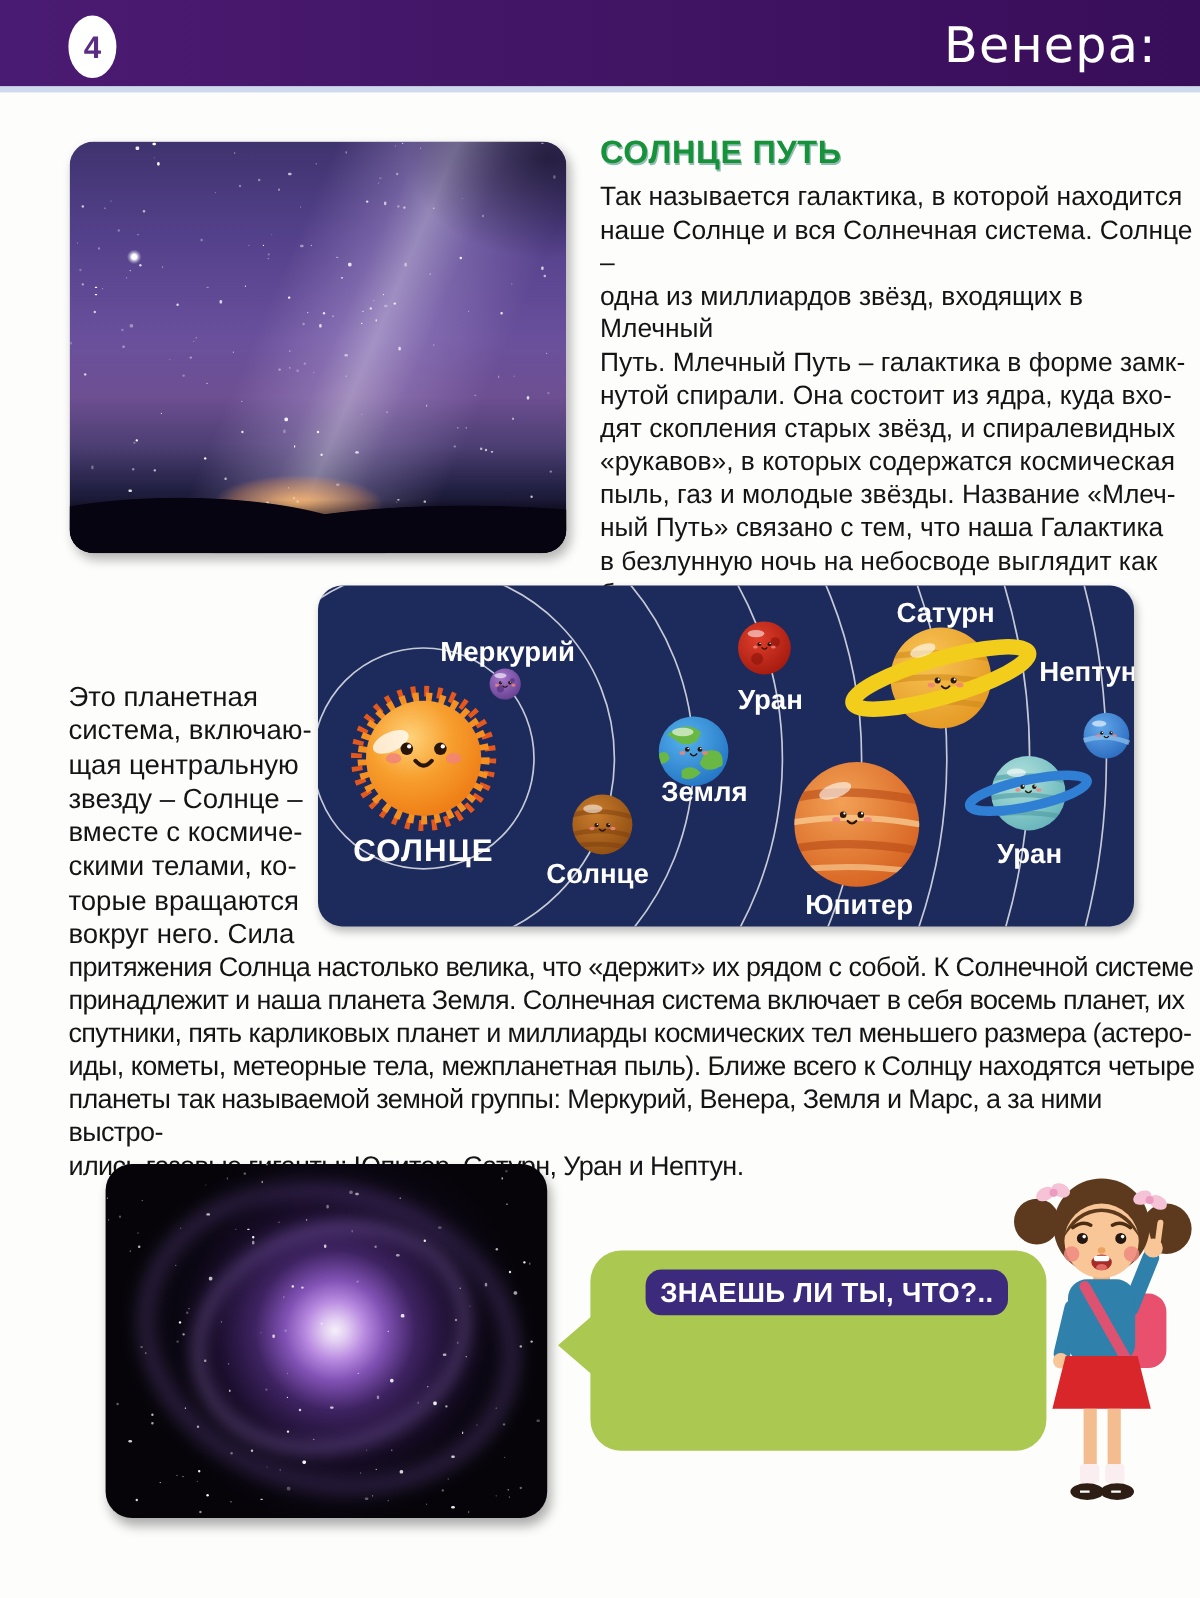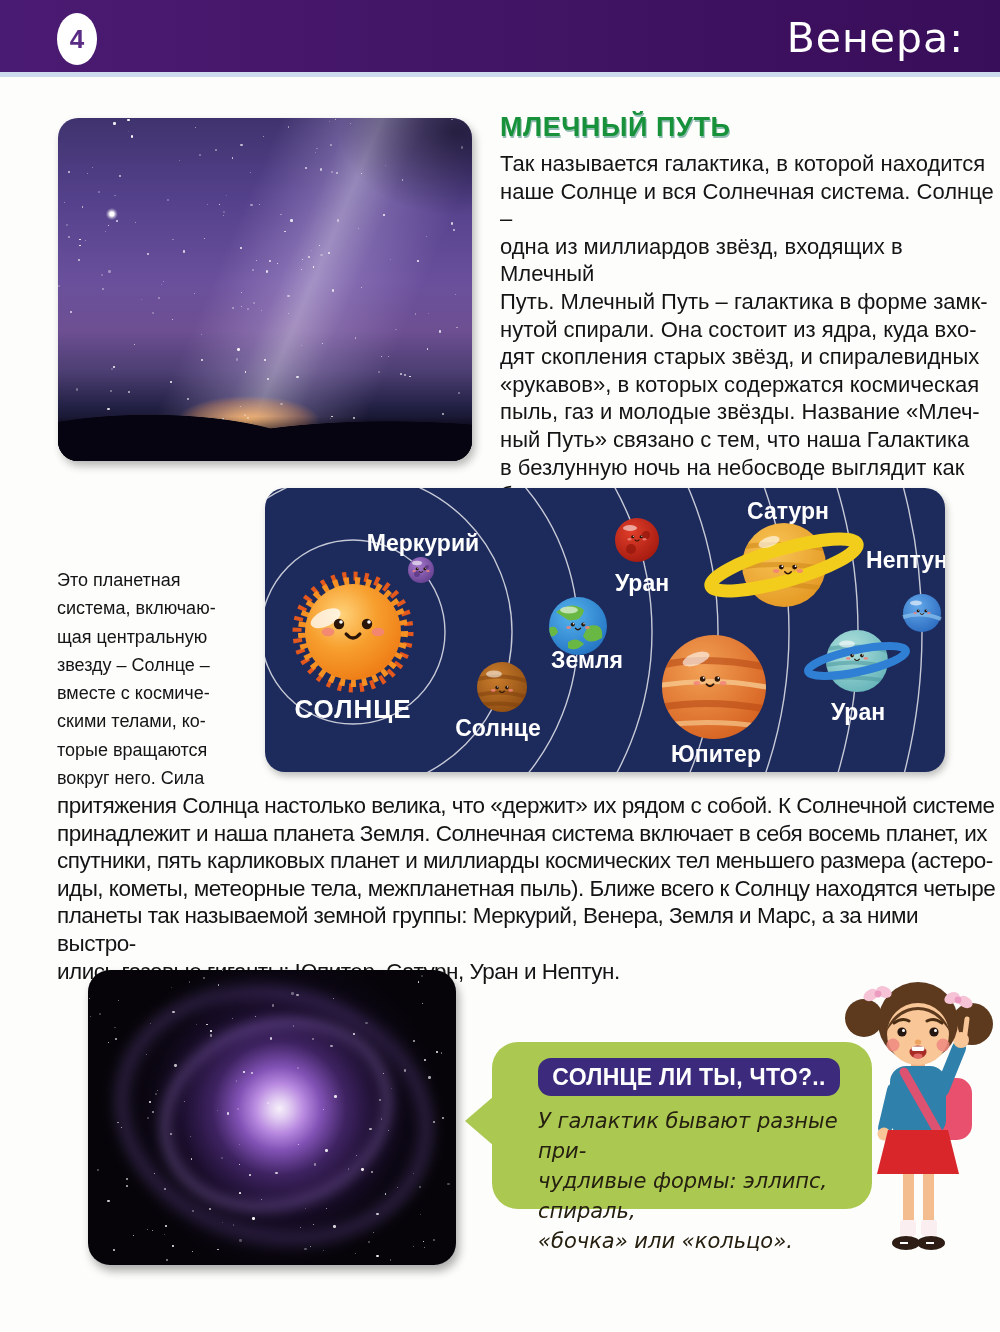--- a/index.html
+++ b/index.html
@@ -35,21 +35,21 @@
   
   .mw-head{position:absolute;left:500px;top:112px;font-size:27px;font-weight:bold;
            color:#17923b;letter-spacing:.6px;text-shadow:1px 1.5px 0 rgba(14,110,90,.45);}
   .body-text{color:#141414;white-space:pre-line;}
   .mw-para{position:absolute;left:500px;top:150px;width:496px;font-size:22px;line-height:27.6px;}
 
   
   .ss-head{position:absolute;left:57px;top:499px;font-size:27px;font-weight:bold;color:#17923b;
            line-height:33px;letter-spacing:.5px;white-space:pre-line;
            text-shadow:1px 1.5px 0 rgba(14,110,90,.45);}
-  .ss-intro{position:absolute;left:57px;top:566px;width:212px;font-size:18px;line-height:28.3px;}
+  .ss-intro{position:absolute;left:57px;top:566px;width:212px;font-size:23px;line-height:28.3px;}
 
   
   .panel{position:absolute;left:265px;top:488px;width:680px;height:284px;background:#1d2a5c;
          border-radius:20px;overflow:hidden;box-shadow:2px 4px 7px rgba(0,0,0,.25);}
   .panel svg{display:block;}
   .plabel{position:absolute;transform:translate(-50%,-50%);color:#fff;font-weight:bold;
           font-size:23px;white-space:nowrap;}
   .plabel.sun{font-size:26px;letter-spacing:1px;}
 
   
@@ -264,21 +264,21 @@
         <i class="star" style="left: 27.5532%; top: 93.0268%; height: 1.94699px; width: 1.94699px; opacity: 0.975524;"></i>
         <i class="star" style="left: 67.6886%; top: 92.936%; height: 1.13239px; width: 1.13239px; opacity: 0.815892;"></i>
         <i class="star" style="left: 2.47428%; top: 34.4089%; height: 1.84372px; width: 1.84372px; opacity: 0.505025;"></i>
         <i class="star" style="left: 86.2311%; top: 56.9517%; height: 1.32542px; width: 1.32542px; opacity: 0.366998;"></i>
         <i class="star" style="left: 14.0209%; top: 29.7004%; height: 1.95526px; width: 1.95526px; opacity: 0.78144;"></i>
         <i class="star" style="left: 77.2016%; top: 73.6424%; height: 2.04437px; width: 2.04437px; opacity: 0.350203;"></i>
       </div>
     <div class="mw-mountains"></div>
   </div>
 
-  <div class="mw-head">МЛЕЧНЫЙ ПУТЬ</div>
+  <div class="mw-head">СОЛНЦЕ ПУТЬ</div>
   <div class="mw-para body-text">Так называется галактика, в которой находится
 наше Солнце и вся Солнечная система. Солнце –
 одна из миллиардов звёзд, входящих в Млечный
 Путь. Млечный Путь – галактика в форме замк-
 нутой спирали. Она состоит из ядра, куда вхо-
 дят скопления старых звёзд, и спиралевидных
 «рукавов», в которых содержатся космическая
 пыль, газ и молодые звёзды. Название «Млеч-
 ный Путь» связано с тем, что наша Галактика
 в безлунную ночь на небосводе выглядит как
@@ -613,24 +613,21 @@
         <i class="star" style="left: 8.87346%; top: 53.1537%; height: 0.870015px; width: 0.870015px; opacity: 0.997463;"></i>
         <i class="star" style="left: 75.3464%; top: 17.6719%; height: 2.37394px; width: 2.37394px; opacity: 0.31314;"></i>
         <i class="star" style="left: 22.8892%; top: 13.8773%; height: 2.49267px; width: 2.49267px; opacity: 0.709063;"></i>
         <i class="star" style="left: 20.6379%; top: 73.8687%; height: 2.13733px; width: 2.13733px; opacity: 0.620419;"></i>
         <i class="star" style="left: 89.5799%; top: 3.81902%; height: 1.55236px; width: 1.55236px; opacity: 0.87128;"></i>
       </div>
   </div>
 
   <div class="fact">
     <div class="fact-tail"></div>
-    <div class="fact-pill">СОЛНЦЕ ЛИ ТЫ, ЧТО?..</div>
-    <div class="fact-text">У галактик бывают разные при-
-чудливые формы: эллипс, спираль,
-«бочка» или «кольцо».</div>
+    <div class="fact-pill">ЗНАЕШЬ ЛИ ТЫ, ЧТО?..</div>
   </div>
 
   <svg class="girl" viewBox="0 0 160 294">
 
     <circle cx="26" cy="56" r="19" fill="#5d3a1e"></circle>
     <circle cx="134" cy="62" r="21" fill="#5d3a1e"></circle>
 
     <rect x="96" y="116" width="38" height="62" rx="15" fill="#e8506e"></rect>
 
     <line x1="104" y1="128" x2="121" y2="86" stroke="#2f80ab" stroke-width="14" stroke-linecap="round"></line>

